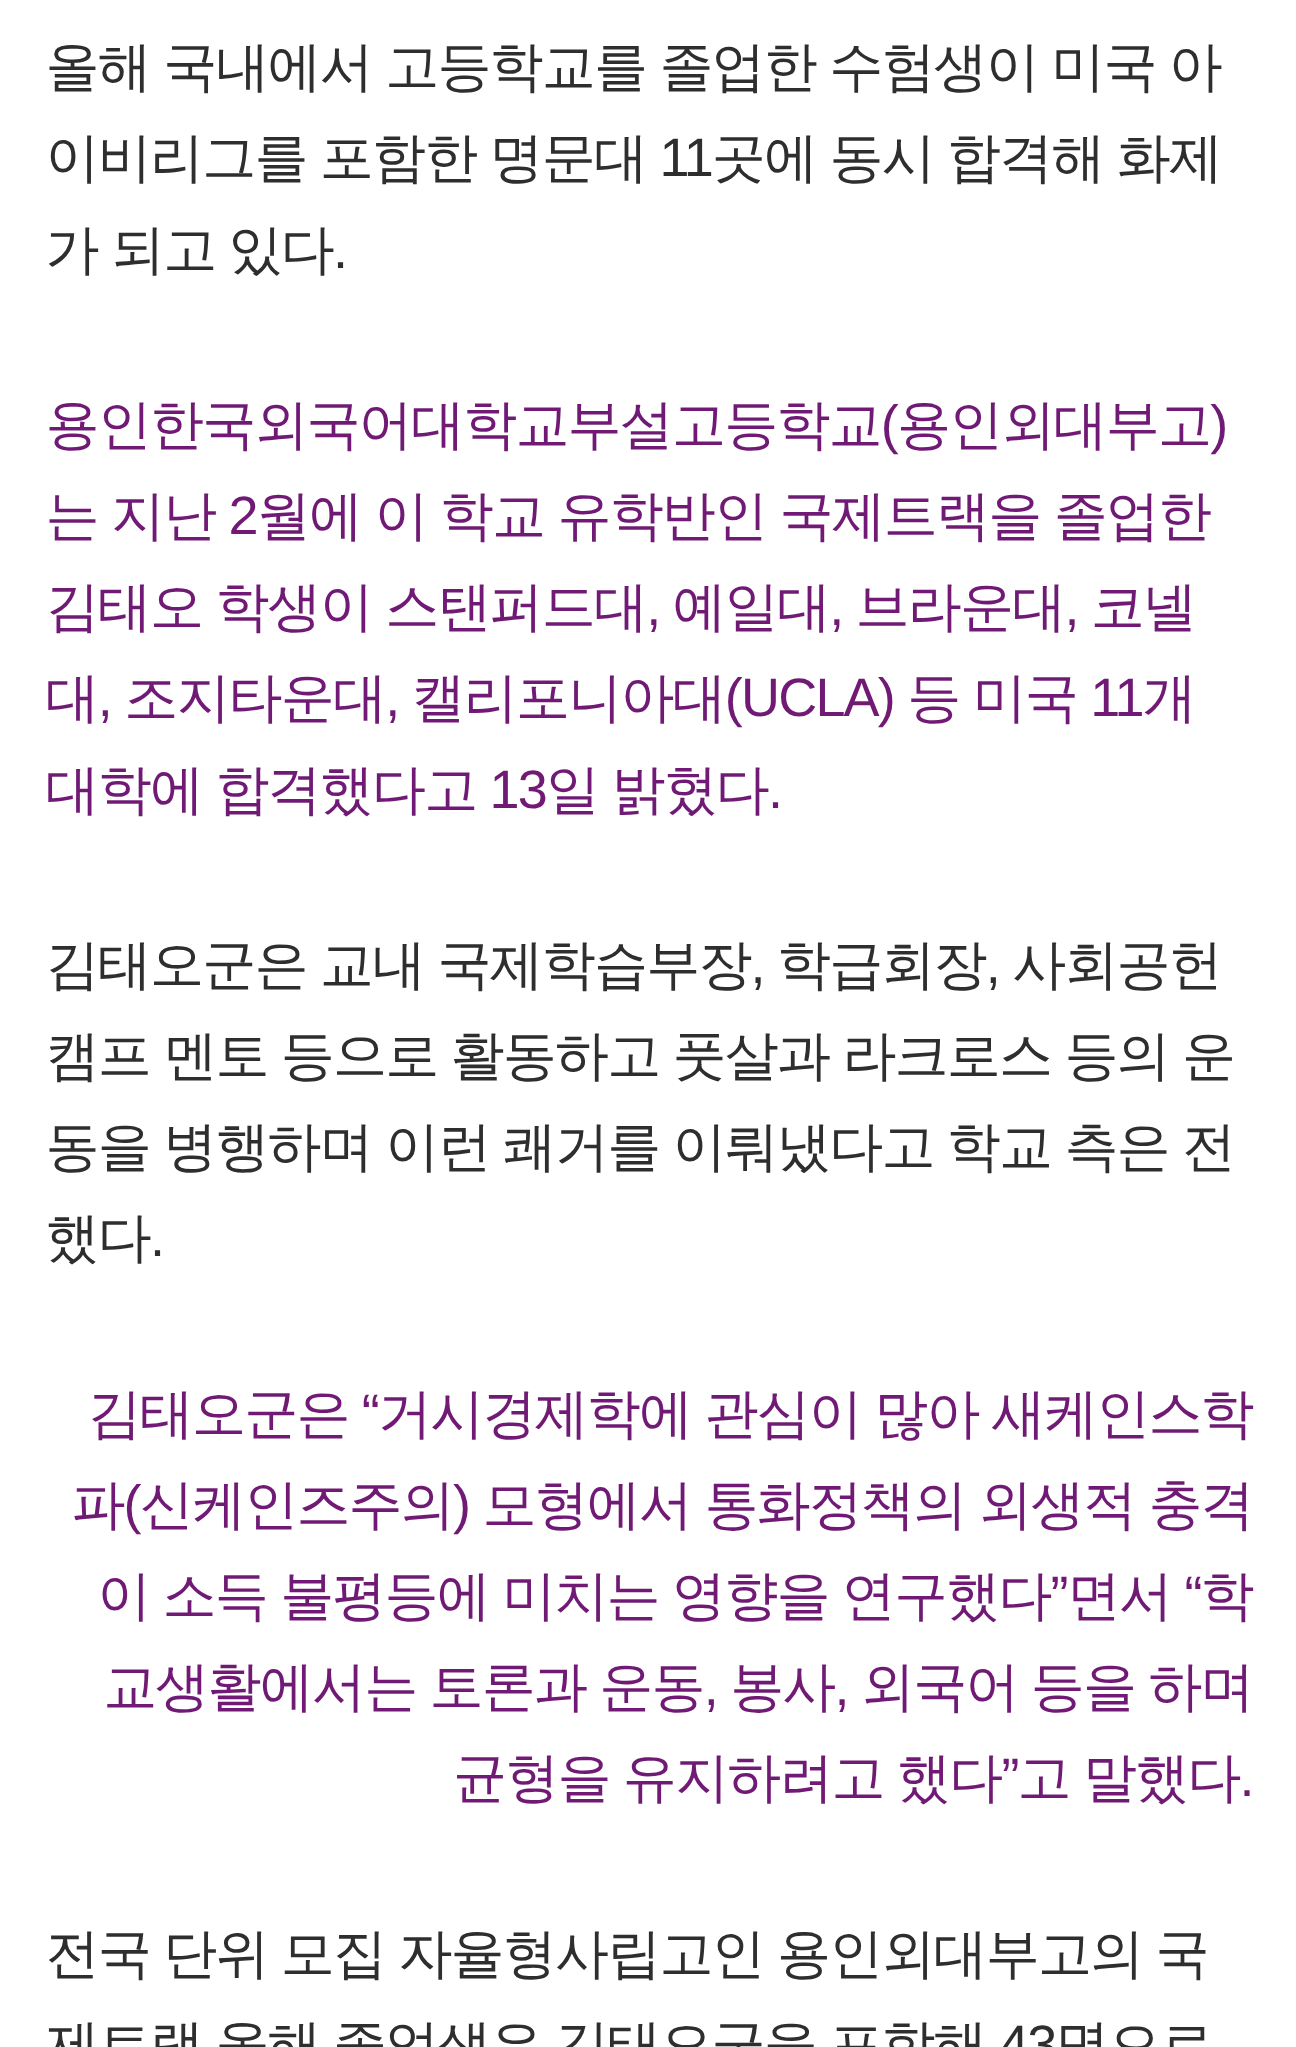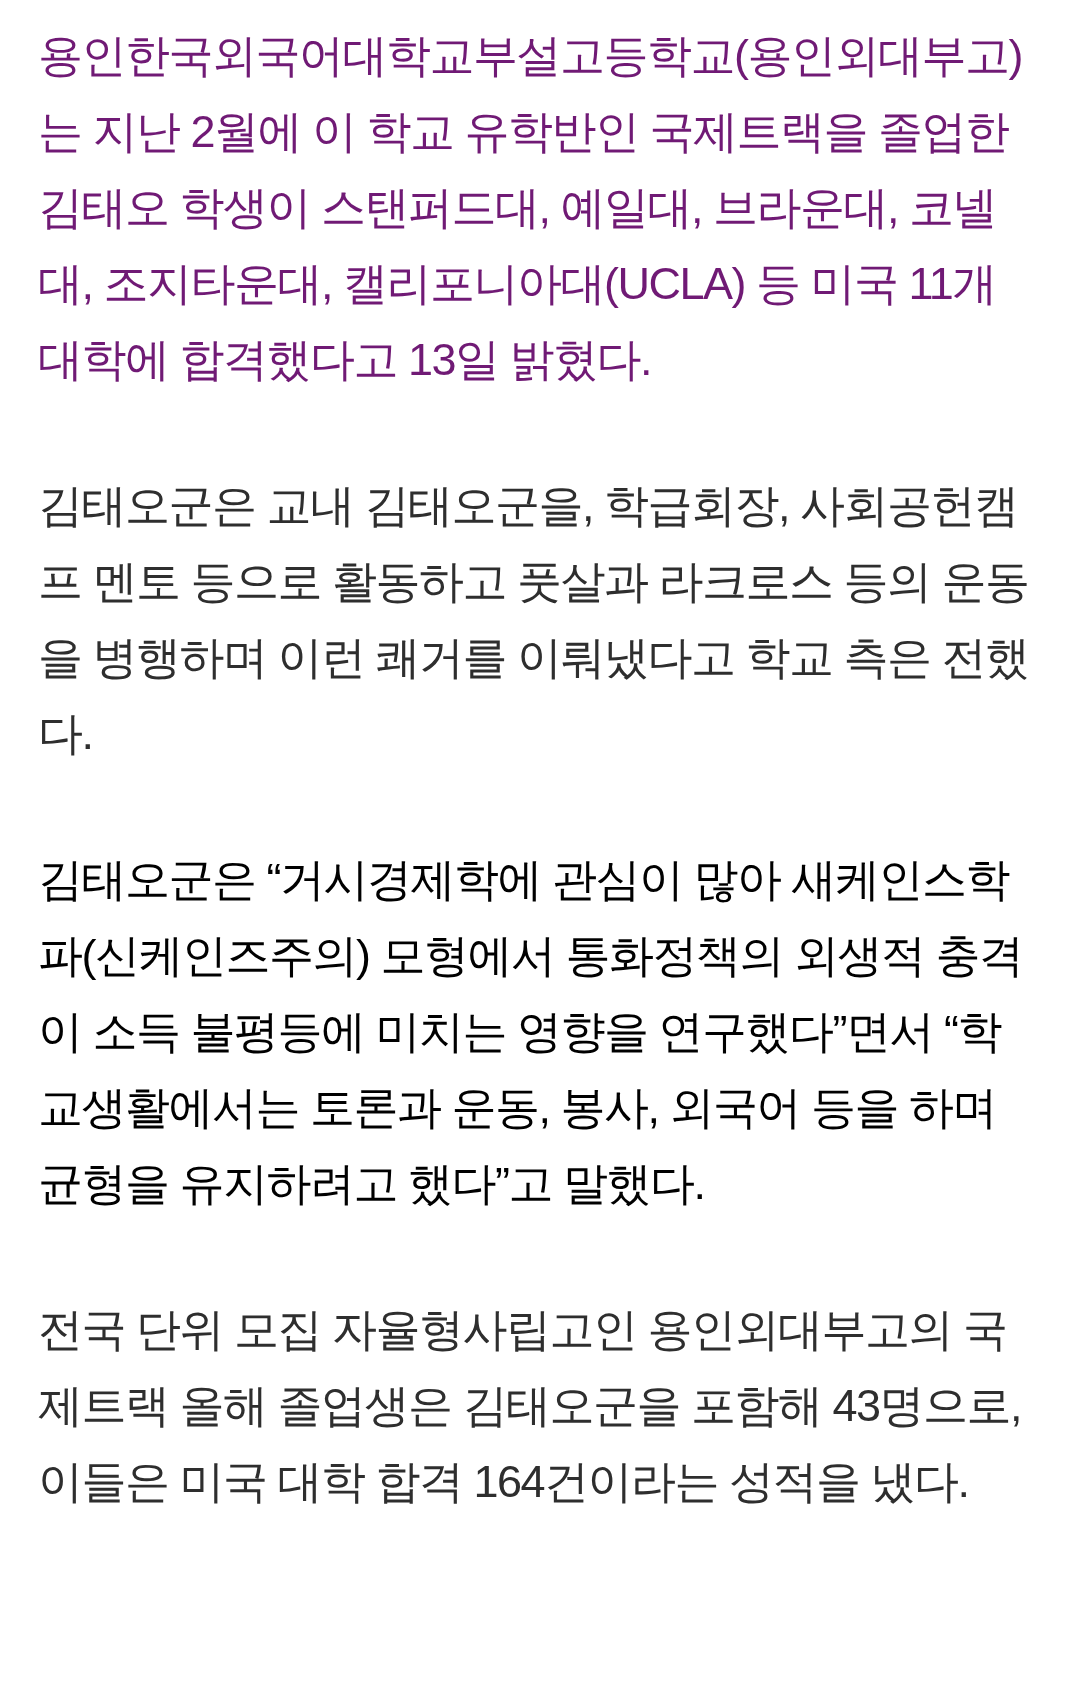--- a/index.html
+++ b/index.html
@@ -32,21 +32,22 @@
   }
 
   .para:last-child {
     margin-bottom: 0;
   }
 </style>
 </head>
 <body style="background: rgb(255, 255, 255);">
 
 <main class="article">
+  <p class="para" style="color: rgb(46, 46, 46);">올해 국내에서 고등학교를 졸업한 수험생이 미국 아이비리그를 포함한 명문대 11곳에 동시 합격해 화제가 되고 있다.</p>
 
   <p class="para" style="color: #701a75;">용인한국외국어대학교부설고등학교(용인외대부고)는 지난 2월에 이 학교 유학반인 국제트랙을 졸업한 김태오 학생이 스탠퍼드대, 예일대, 브라운대, 코넬대, 조지타운대, 캘리포니아대(UCLA) 등 미국 11개 대학에 합격했다고 13일 밝혔다.</p>
 
-  <p class="para" style="color: rgb(46, 46, 46);">김태오군은 교내 김태오군을, 학급회장, 사회공헌캠프 멘토 등으로 활동하고 풋살과 라크로스 등의 운동을 병행하며 이런 쾌거를 이뤄냈다고 학교 측은 전했다.</p>
+  <p class="para" style="color: rgb(46, 46, 46);">김태오군은 교내 국제학습부장, 학급회장, 사회공헌캠프 멘토 등으로 활동하고 풋살과 라크로스 등의 운동을 병행하며 이런 쾌거를 이뤄냈다고 학교 측은 전했다.</p>
 
-  <p class="para" style="color: #000000;">김태오군은 “거시경제학에 관심이 많아 새케인스학파(신케인즈주의) 모형에서 통화정책의 외생적 충격이 소득 불평등에 미치는 영향을 연구했다”면서 “학교생활에서는 토론과 운동, 봉사, 외국어 등을 하며 균형을 유지하려고 했다”고 말했다.</p>
+  <p class="para" style="color: #701a75; text-align: right;">김태오군은 “거시경제학에 관심이 많아 새케인스학파(신케인즈주의) 모형에서 통화정책의 외생적 충격이 소득 불평등에 미치는 영향을 연구했다”면서 “학교생활에서는 토론과 운동, 봉사, 외국어 등을 하며 균형을 유지하려고 했다”고 말했다.</p>
 
   <p class="para" style="color: rgb(46, 46, 46);">전국 단위 모집 자율형사립고인 용인외대부고의 국제트랙 올해 졸업생은 김태오군을 포함해 43명으로, 이들은 미국 대학 합격 164건이라는 성적을 냈다.</p>
 </main>
 
 </body></html>

